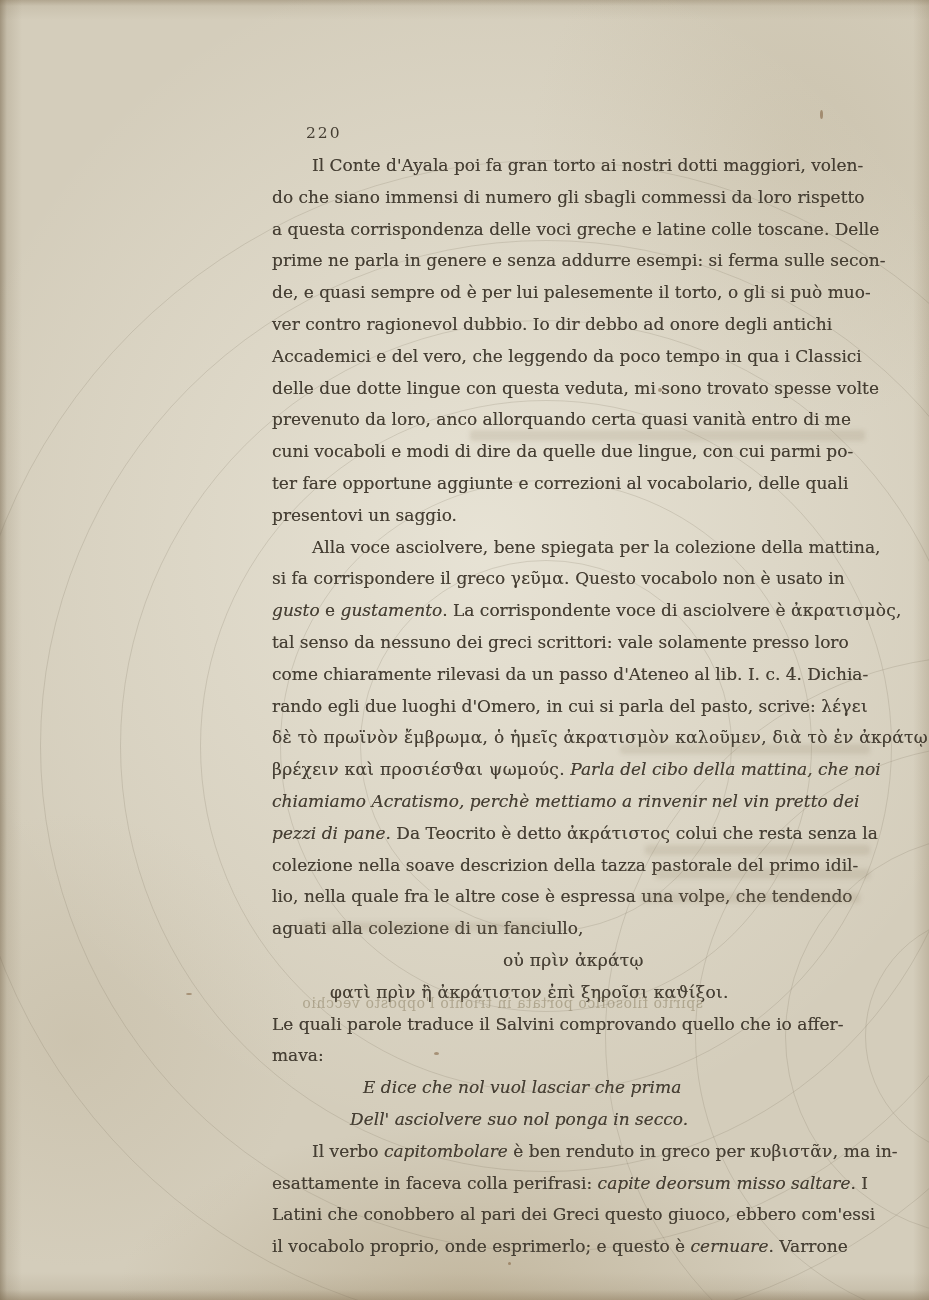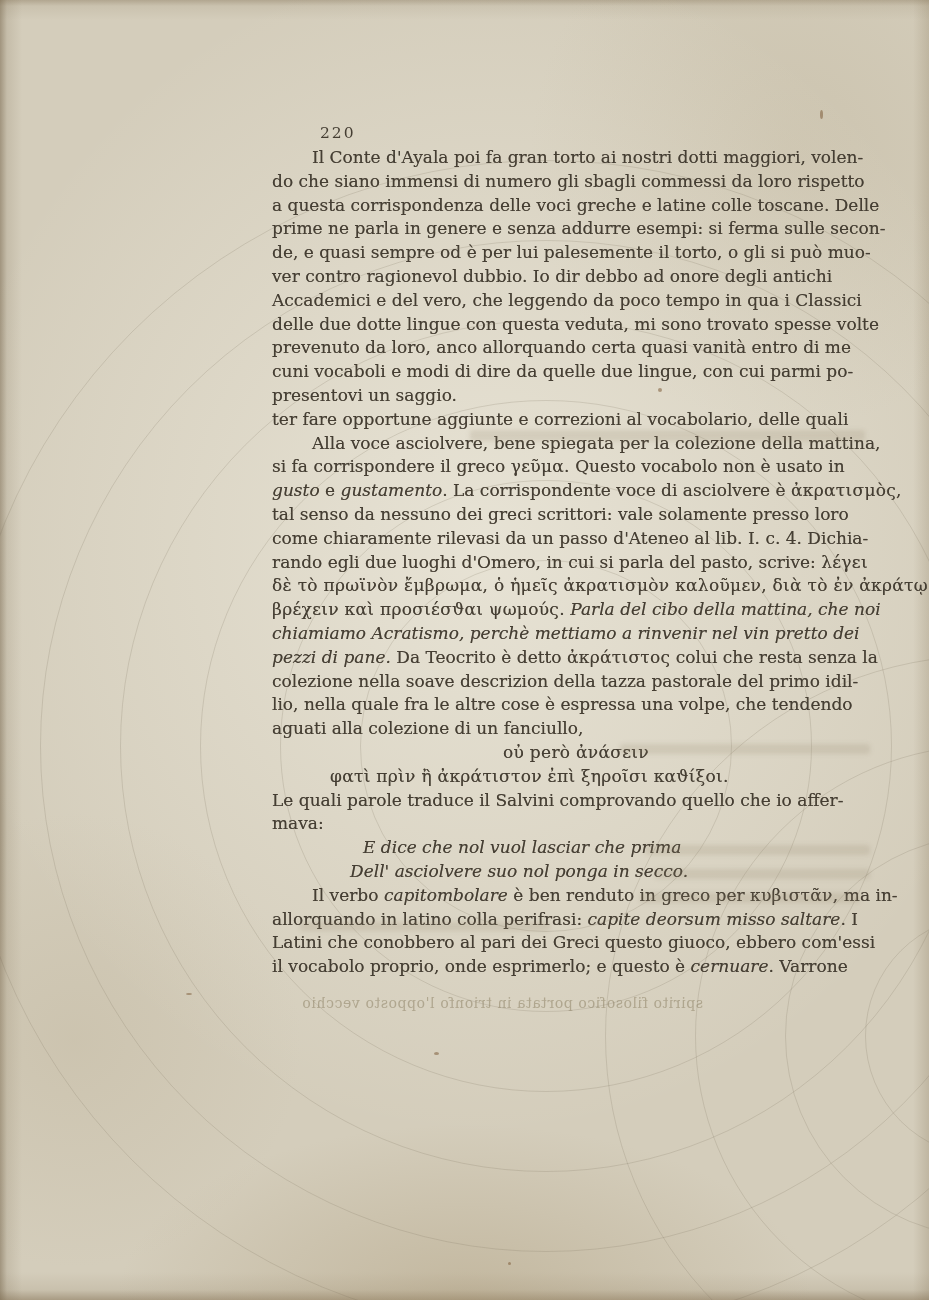--- a/index.html
+++ b/index.html
@@ -14,29 +14,30 @@
       radial-gradient(40% 30% at 85% 12%, rgba(189,178,152,0.35) 0%, rgba(189,178,152,0) 70%),
       radial-gradient(35% 25% at 8% 80%,  rgba(186,174,148,0.30) 0%, rgba(186,174,148,0) 70%),
       radial-gradient(50% 18% at 50% 100%,rgba(168,150,116,0.40) 0%, rgba(168,150,116,0) 75%),
       linear-gradient(90deg,  rgba(118,102,76,0.55) 0px, rgba(118,102,76,0.16) 7px,  rgba(118,102,76,0) 22px),
       linear-gradient(180deg, rgba(130,113,84,0.42) 0px, rgba(130,113,84,0.12) 6px,  rgba(130,113,84,0) 20px),
       linear-gradient(270deg, rgba(130,113,84,0.25) 0px, rgba(130,113,84,0) 16px),
       linear-gradient(0deg,   rgba(120,100,70,0.48) 0px, rgba(120,100,70,0.12) 10px, rgba(120,100,70,0) 28px);
   }
   .page-number{
     position:absolute;left:306px;top:124px;
-    font-size:15.5px;letter-spacing:2px;margin-left:14px;
+    font-size:15.5px;letter-spacing:2px;
   }
   .text-block{
     position:absolute;left:272px;top:146px;width:600px;
   }
   .line{
     height:23.8px;line-height:23.8px;
     font-size:17px;white-space:nowrap;
     text-shadow:0 0 0.4px rgba(60,52,40,0.55);
+    margin-top:8px;
   }
   .seg-r{font-style:normal;}
   .seg-i{font-style:italic;}
   .seg-g{letter-spacing:0.3px;}
   .ring{
     position:absolute;border:1.5px solid rgba(122,112,90,0.20);
     border-radius:50%;pointer-events:none;
   }
   .ghost-bar{
     position:absolute;background:rgba(148,136,108,0.20);
@@ -63,43 +64,43 @@
       <div class="line" style="margin-left: 40px;"><span class="seg-r">Il Conte d'Ayala poi fa gran torto ai nostri dotti maggiori, volen-</span></div>
       <div class="line"><span class="seg-r">do che siano immensi di numero gli sbagli commessi da loro rispetto</span></div>
       <div class="line"><span class="seg-r">a questa corrispondenza delle voci greche e latine colle toscane. Delle</span></div>
       <div class="line"><span class="seg-r">prime ne parla in genere e senza addurre esempi: si ferma sulle secon-</span></div>
       <div class="line"><span class="seg-r">de, e quasi sempre od è per lui palesemente il torto, o gli si può muo-</span></div>
       <div class="line"><span class="seg-r">ver contro ragionevol dubbio. Io dir debbo ad onore degli antichi</span></div>
       <div class="line"><span class="seg-r">Accademici e del vero, che leggendo da poco tempo in qua i Classici</span></div>
       <div class="line"><span class="seg-r">delle due dotte lingue con questa veduta, mi sono trovato spesse volte</span></div>
       <div class="line"><span class="seg-r">prevenuto da loro, anco allorquando certa quasi vanità entro di me</span></div>
       <div class="line"><span class="seg-r">cuni vocaboli e modi di dire da quelle due lingue, con cui parmi po-</span></div>
+      <div class="line"><span class="seg-r">ter fare opportune aggiunte e correzioni al vocabolario, delle quali</span></div>
       <div class="line"><span class="seg-r">presentovi un saggio.</span></div>
-      <div class="line"><span class="seg-r">ter fare opportune aggiunte e correzioni al vocabolario, delle quali</span></div>
       <div class="line" style="margin-left: 40px;"><span class="seg-r">Alla voce asciolvere, bene spiegata per la colezione della mattina,</span></div>
       <div class="line"><span class="seg-r">si fa corrispondere il greco </span><span class="seg-g">γεῦμα.</span><span class="seg-r"> Questo vocabolo non è usato in</span></div>
       <div class="line"><span class="seg-i">gusto</span><span class="seg-r"> e </span><span class="seg-i">gustamento</span><span class="seg-r">. La corrispondente voce di asciolvere è </span><span class="seg-g">ἀκρατισμὸς,</span></div>
       <div class="line"><span class="seg-r">tal senso da nessuno dei greci scrittori: vale solamente presso loro</span></div>
       <div class="line"><span class="seg-r">come chiaramente rilevasi da un passo d'Ateneo al lib. I. c. 4. Dichia-</span></div>
       <div class="line"><span class="seg-r">rando egli due luoghi d'Omero, in cui si parla del pasto, scrive: </span><span class="seg-g">λέγει</span></div>
       <div class="line"><span class="seg-g">δὲ τὸ πρωϊνὸν ἔμβρωμα, ὁ ἡμεῖς ἀκρατισμὸν καλοῦμεν, διὰ τὸ ἐν ἀκράτῳ</span></div>
       <div class="line"><span class="seg-g">βρέχειν καὶ προσιέσϑαι ψωμούς.</span><span class="seg-i"> Parla del cibo della mattina, che noi</span></div>
       <div class="line"><span class="seg-i">chiamiamo Acratismo, perchè mettiamo a rinvenir nel vin pretto dei</span></div>
       <div class="line"><span class="seg-i">pezzi di pane.</span><span class="seg-r">  Da Teocrito è detto </span><span class="seg-g">ἀκράτιστος</span><span class="seg-r"> colui che resta senza la</span></div>
       <div class="line"><span class="seg-r">colezione nella soave descrizion della tazza pastorale del primo idil-</span></div>
       <div class="line"><span class="seg-r">lio, nella quale fra le altre cose è espressa una volpe, che tendendo</span></div>
       <div class="line"><span class="seg-r">aguati alla colezione di un fanciullo,</span></div>
-      <div class="line" style="margin-left: 231px;"><span class="seg-g">οὐ però ἀνάσειν</span></div>
+      <div class="line" style="margin-left: 231px;"><span class="seg-g">οὐ πρὶν ἀκράτῳ</span></div>
       <div class="line" style="margin-left: 58px;"><span class="seg-g">φατὶ πρὶν ἢ ἀκράτιστον ἐπὶ ξηροῖσι καϑίξοι.</span></div>
       <div class="line"><span class="seg-r">Le quali parole traduce il Salvini comprovando quello che io affer-</span></div>
       <div class="line"><span class="seg-r">mava:</span></div>
       <div class="line" style="margin-left: 91px;"><span class="seg-i">E dice che nol vuol lasciar che prima</span></div>
       <div class="line" style="margin-left: 78px;"><span class="seg-i">Dell' asciolvere suo nol ponga in secco.</span></div>
       <div class="line" style="margin-left: 40px;"><span class="seg-r">Il verbo </span><span class="seg-i">capitombolare</span><span class="seg-r"> è ben renduto in greco per </span><span class="seg-g">κυβιστᾶν,</span><span class="seg-r"> ma in-</span></div>
-      <div class="line"><span class="seg-r">allorquando in latino colla perifrasi: </span><span class="seg-i">capite deorsum misso saltare</span><span class="seg-r">. I</span></div>
+      <div class="line"><span class="seg-r">esattamente in faceva colla perifrasi: </span><span class="seg-i">capite deorsum misso saltare</span><span class="seg-r">. I</span></div>
       <div class="line"><span class="seg-r">Latini che conobbero al pari dei Greci questo giuoco, ebbero com'essi</span></div>
       <div class="line"><span class="seg-r">il vocabolo proprio, onde esprimerlo; e questo è </span><span class="seg-i">cernuare</span><span class="seg-r">. Varrone</span></div>
     </div>
   <div class="ghost-text">spirito filosofico portata in trionfo l'opposto vecchio</div>
   <div id="rings">
       <div class="ring" style="left: 360px; top: 560px; width: 370px; height: 370px;"></div>
       <div class="ring" style="left: 280px; top: 480px; width: 530px; height: 530px;"></div>
       <div class="ring" style="left: 200px; top: 400px; width: 690px; height: 690px;"></div>
       <div class="ring" style="left: 120px; top: 320px; width: 850px; height: 850px;"></div>
       <div class="ring" style="left: 40px; top: 240px; width: 1010px; height: 1010px;"></div>

